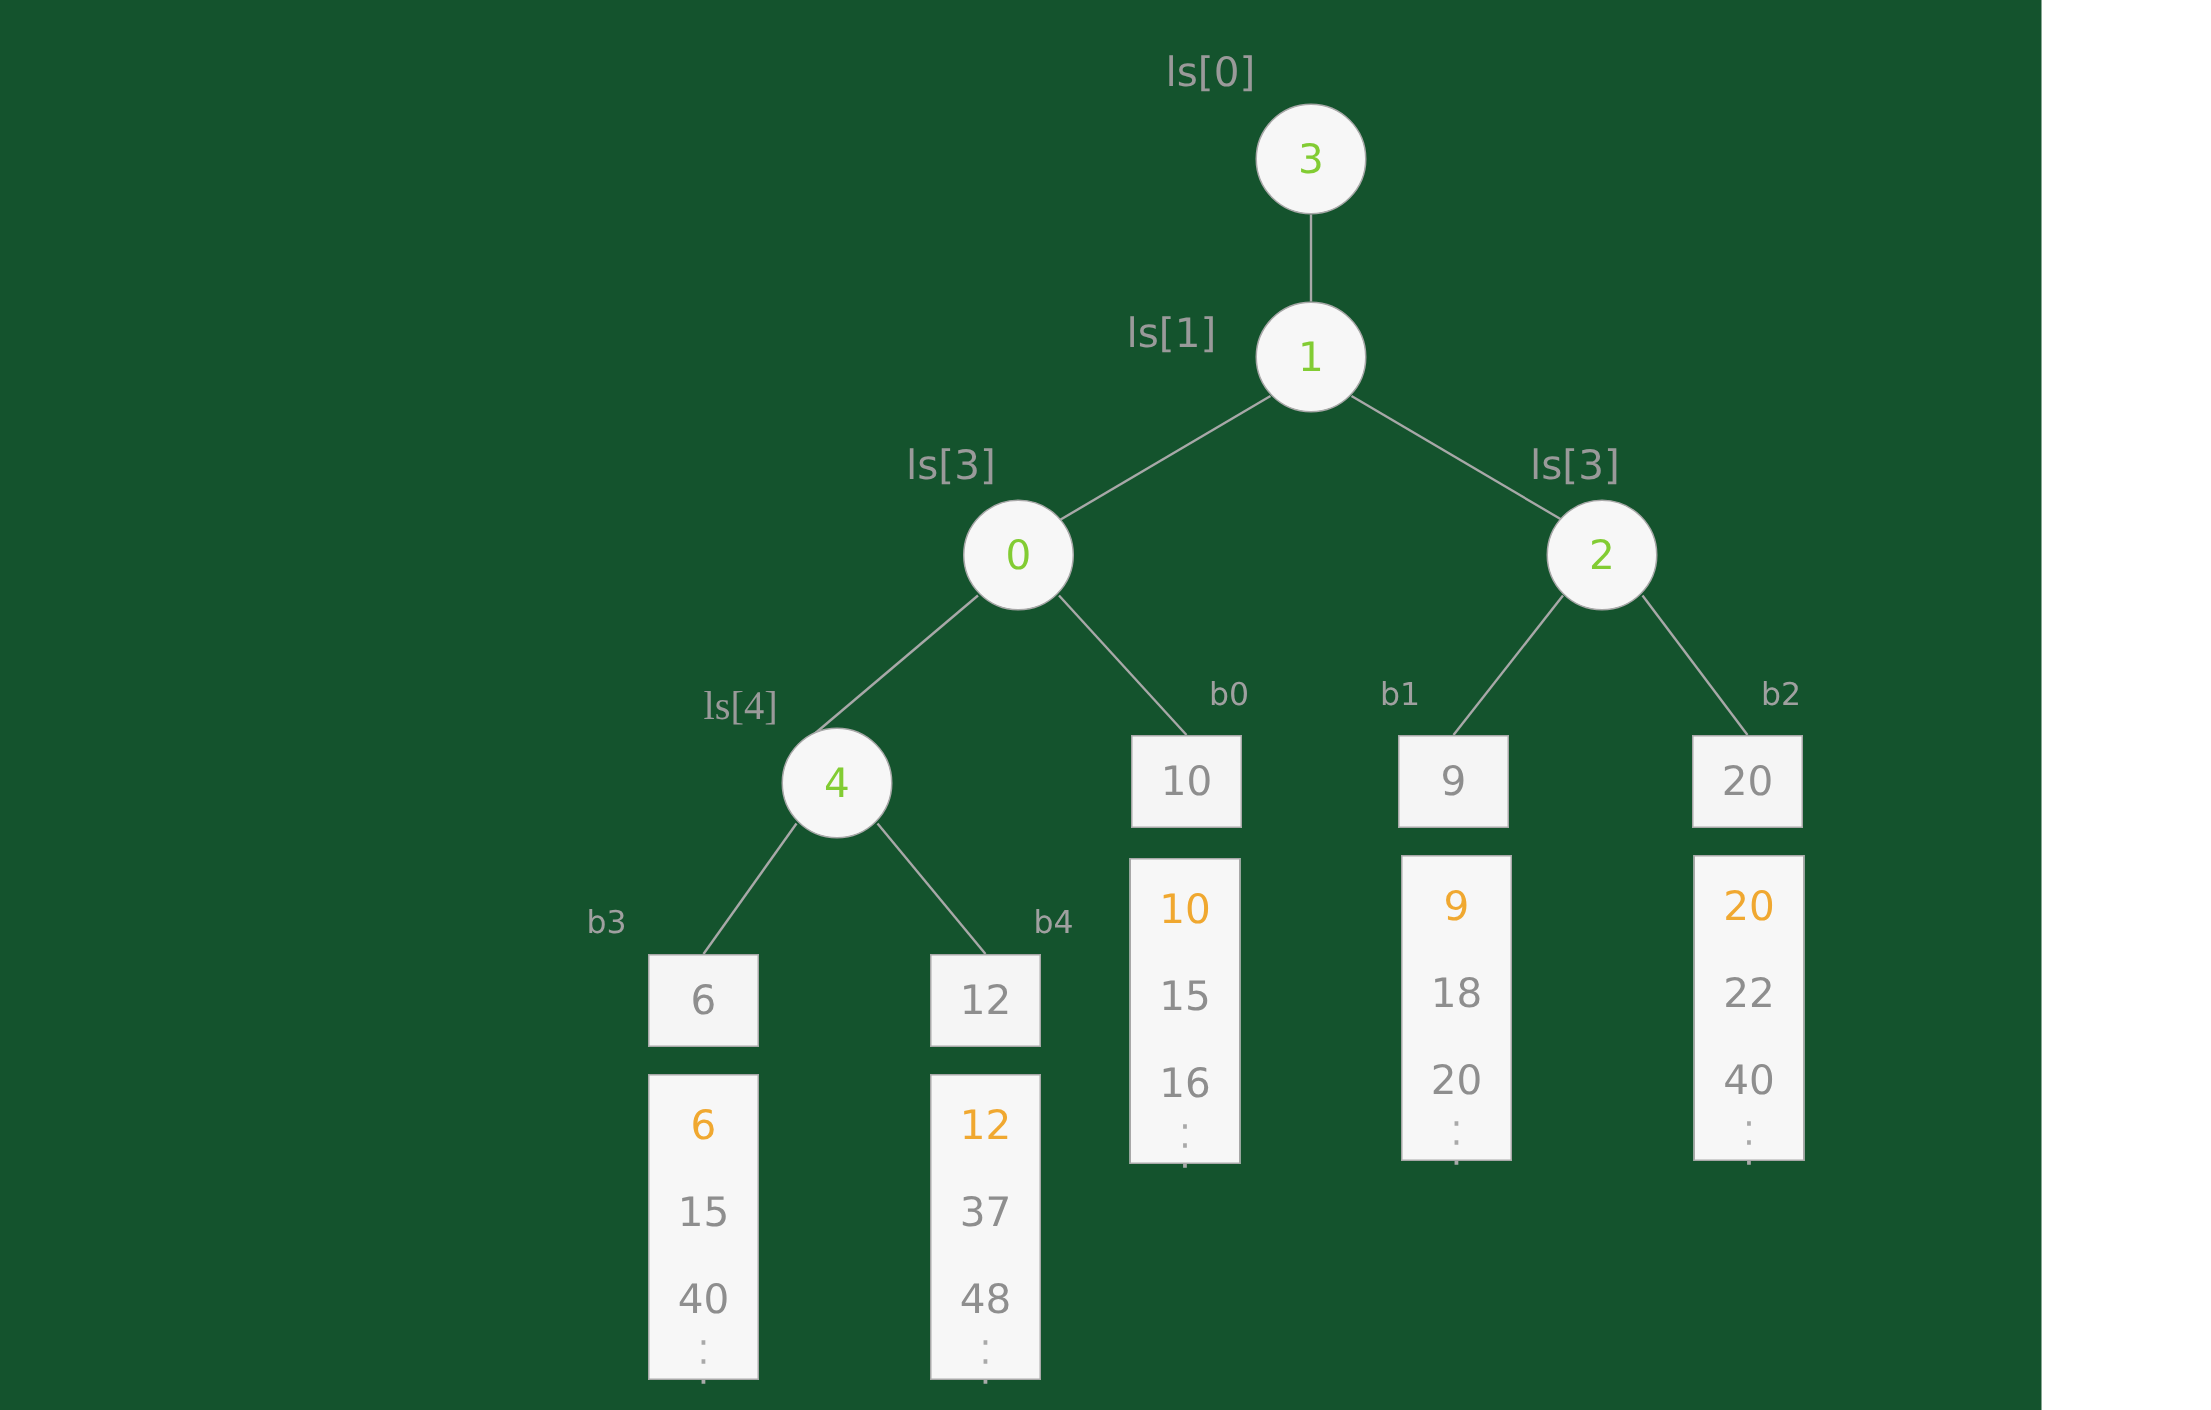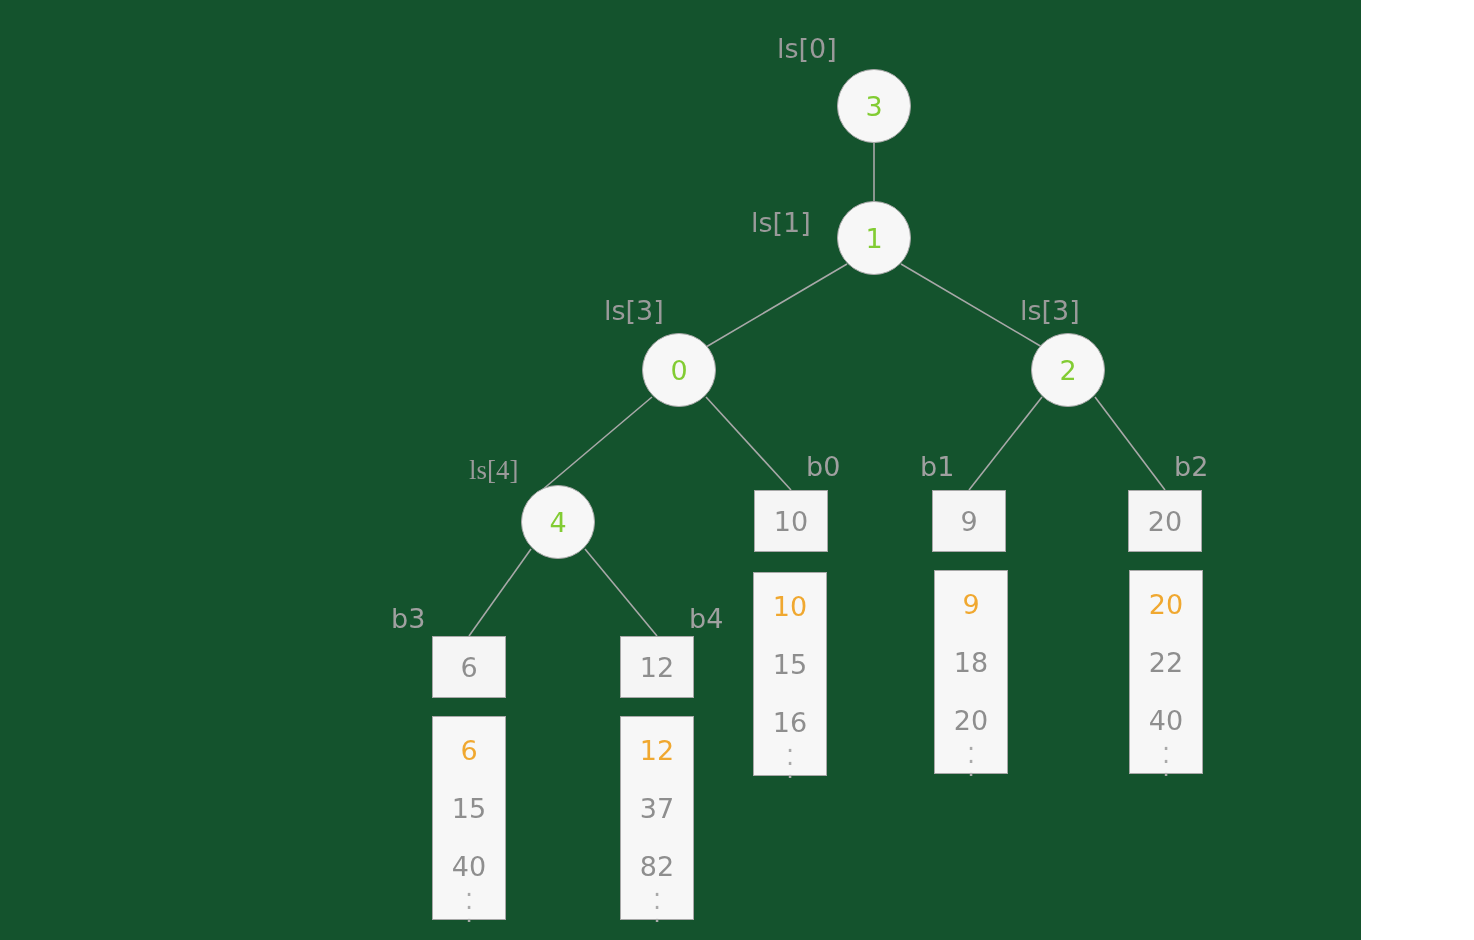--- a/index.html
+++ b/index.html
@@ -53,21 +53,21 @@
     color: #9a9a9a;
     font-size: 27px;
     line-height: 1;
     white-space: nowrap;
   }
 
   
   .bucket-label {
     position: absolute;
     color: #a0a0a0;
-    font-size: 27px;
+    font-size: 21px;
     line-height: 1;
     white-space: nowrap;
   }
 
   
   .bucket-head {
     position: absolute;
     width: 74px;
     height: 62px;
     background: #f5f5f5;
@@ -191,21 +191,21 @@
           <span>·</span>
           <span>·</span>
           <span>·</span>
         </div>
       </div>
       <div class="bucket-label" style="left: 689px; top: 605px;">b4</div>
       <div class="bucket-head" style="left: 620px; top: 636px;">12</div>
       <div class="bucket-body" style="left: 620px; top: 716px;">
         <div class="entry first">12</div>
         <div class="entry">37</div>
-        <div class="entry">82</div>
+        <div class="entry">48</div>
         <div class="ellipsis">
           <span>·</span>
           <span>·</span>
           <span>·</span>
         </div>
       </div>
     </div>
 
 </div>
 

